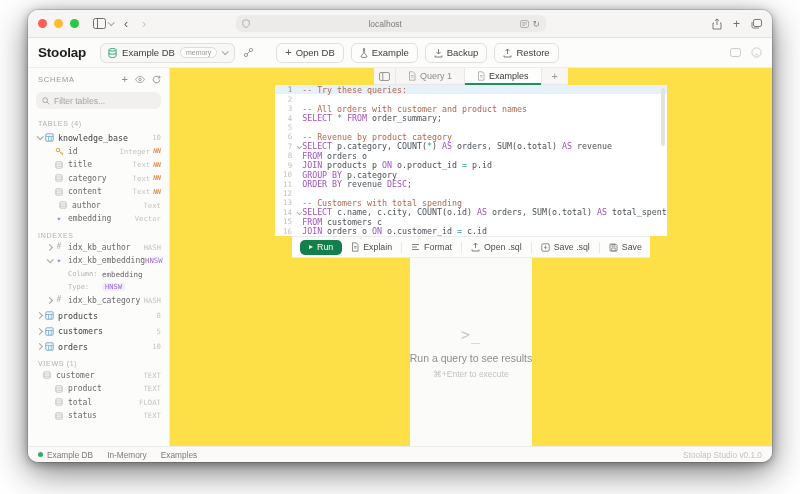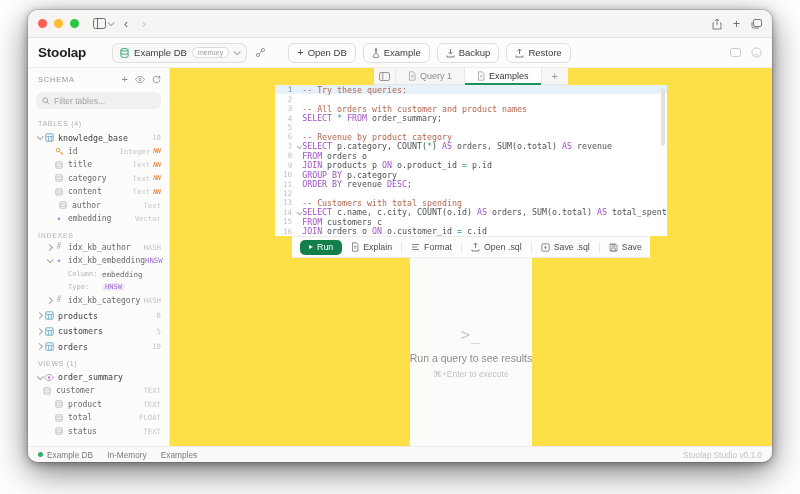--- a/index.html
+++ b/index.html
@@ -18,21 +18,21 @@
   .nav-arrow { font-size:12px; color:#5f5d5b; line-height:1; padding:0 3px; }
   .nav-arrow.dim { color:#c9c7c4; }
   .addr { flex:0 0 auto; width:310px; margin:0 auto; height:17px; background:#edebe9; border-radius:6px;
           display:flex; align-items:center; padding:0 6px; color:#8a8784; }
   .addr .url { flex:1; text-align:center; font-size:8.5px; color:#7d7b78; }
   .chrome-right { display:flex; align-items:center; gap:11px; color:#6f6d6b; margin-left:auto; }
   .plus-glyph { font-size:12px; color:#6f6d6b; line-height:1; }
 
   
   .app-header { height:30px; background:#fcfcfb; border-bottom:1px solid #ededeb; display:flex; align-items:center; padding:0 10px; gap:8px; }
-  .logo { font-size:13.5px; font-weight:bold; color:#1e1e1f; letter-spacing:-.2px; margin-right:18px; }
+  .logo { font-size:13.5px; font-weight:bold; color:#1e1e1f; letter-spacing:-.2px; margin-right:6px; }
   .db-pill { display:flex; align-items:center; gap:5px; border:1px solid #e1dfdd; background:#f8f8f7; border-radius:6px; height:20px; padding:0 7px; }
   .db-pill .db-name { font-size:9.5px; color:#3c3c3b; }
   .badge { font-size:7px; color:#999795; border:1px solid #ddDBd9; border-radius:7px; padding:1px 5px; background:#fff; }
   .chev { width:5px; height:5px; border-right:1px solid #a7a5a2; border-bottom:1px solid #a7a5a2; display:inline-block; }
   .chev.down { transform:rotate(45deg) translateY(-1px); }
   .chev.right { transform:rotate(-45deg); }
   .hdr-actions { display:flex; align-items:center; gap:7px; }
   .hdr-btn { display:flex; align-items:center; gap:4px; border:1px solid #e1dfdd; background:#fdfdfc; border-radius:6px;
              height:20px; padding:0 8px; font-size:9.5px; color:#3c3c3b; }
   .hdr-btn svg { color:#6f6d6b; }
@@ -123,20 +123,31 @@
     </div>
     <span class="chr-ic">
       <svg width="13" height="11" viewBox="0 0 13 11">
             <rect x="0.5" y="0.5" width="12" height="10" rx="2" fill="none" stroke="currentColor"></rect>
             <line x1="4.5" y1="0.5" x2="4.5" y2="10.5" stroke="currentColor"></line>
           </svg>
       <span class="chev down"></span>
     </span>
     <span class="nav-arrow">‹</span>
     <span class="nav-arrow dim">›</span>
+    <div class="addr">
+      <svg width="8" height="9" viewBox="0 0 8 9">
+            <path d="M4 .7L7.2 1.8v3C7.2 6.8 5.8 8 4 8.5 2.2 8 0.8 6.8 0.8 4.8v-3z" fill="none" stroke="#a5a3a0" stroke-width=".8"></path>
+          </svg>
+      <span class="url">localhost</span>
+      <svg width="9" height="8" viewBox="0 0 9 8">
+            <rect x=".5" y=".5" width="8" height="7" rx="1.5" fill="none" stroke="#a5a3a0" stroke-width=".8"></rect>
+            <path d="M2 2.6h5M2 4h5M2 5.4h3" stroke="#a5a3a0" stroke-width=".7"></path>
+          </svg>
+      <span style="font-size:9px;color:#8a8784;margin-left:3px">↻</span>
+    </div>
     <div class="chrome-right">
       <svg width="10" height="12" viewBox="0 0 10 12">
             <path d="M5 7V1M3 2.8L5 .9l2 1.9" fill="none" stroke="currentColor" stroke-width=".9"></path>
             <path d="M2 5H1v6h8V5H8" fill="none" stroke="currentColor" stroke-width=".9"></path>
           </svg>
       <span class="plus-glyph">+</span>
       <svg width="11" height="10" viewBox="0 0 11 10">
             <rect x="2.5" y=".5" width="8" height="7" rx="1.5" fill="none" stroke="currentColor" stroke-width=".9"></rect>
             <path d="M1 3v4.5A1.5 1.5 0 0 0 2.5 9H8" fill="none" stroke="currentColor" stroke-width=".9"></path>
           </svg>
@@ -372,32 +383,20 @@
               <span class="cell-ic">
                 <svg width="9" height="9" viewBox="0 0 9 9" style="color:#6aa6c6">
                   <rect x=".8" y=".8" width="7.4" height="7.4" rx="1" fill="none" stroke="currentColor" stroke-width=".9"></rect>
                   <path d="M.8 3.4h7.4M3.6 3.4v4.8M6.2 3.4v4.8" stroke="currentColor" stroke-width=".8"></path>
                 </svg>
               </span>
               <span class="nm">orders</span>
               <span class="meta">10</span>
             </div>
             <div class="tree-label">VIEWS (1)</div>
-            <div class="row toprow" style="padding-left:6px">
-              <span class="chv-c">
-                <span class="chev down"></span>
-              </span>
-              <span class="cell-ic">
-                <svg width="10" height="7" viewBox="0 0 10 7" style="color:#b07fd8">
-                  <path d="M.6 3.5C1.7 1.4 3.4.5 5 .5s3.3.9 4.4 3c-1.1 2.1-2.8 3-4.4 3S1.7 5.6.6 3.5z" fill="none" stroke="currentColor" stroke-width=".8"></path>
-                  <circle cx="5" cy="3.5" r="1.2" fill="currentColor"></circle>
-                </svg>
-              </span>
-              <span class="nm">order_summary</span>
-            </div>
             <div class="row" style="padding-left:4px">
               <span class="chv-c"></span>
               <span class="cell-ic">
                 <svg width="8" height="8" viewBox="0 0 8 8" style="color:#b8b6b3">
                   <rect x=".8" y=".8" width="6.4" height="6.4" rx="1" fill="none" stroke="currentColor" stroke-width=".8"></rect>
                   <path d="M.8 3h6.4M.8 5.2h6.4" stroke="currentColor" stroke-width=".7"></path>
                 </svg>
               </span>
               <span class="nm">customer</span>
               <span class="meta">TEXT</span>

